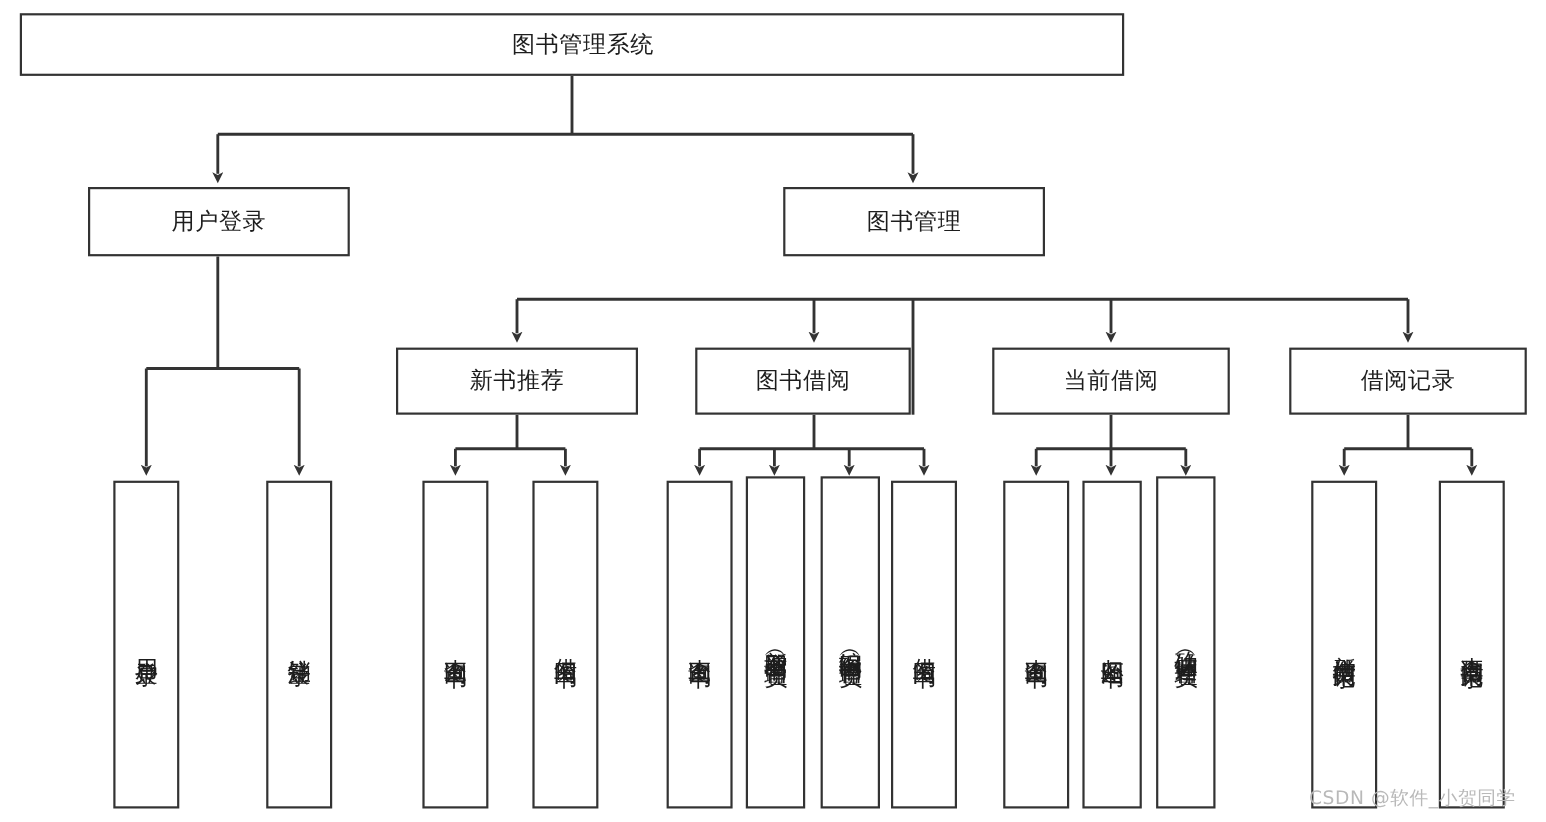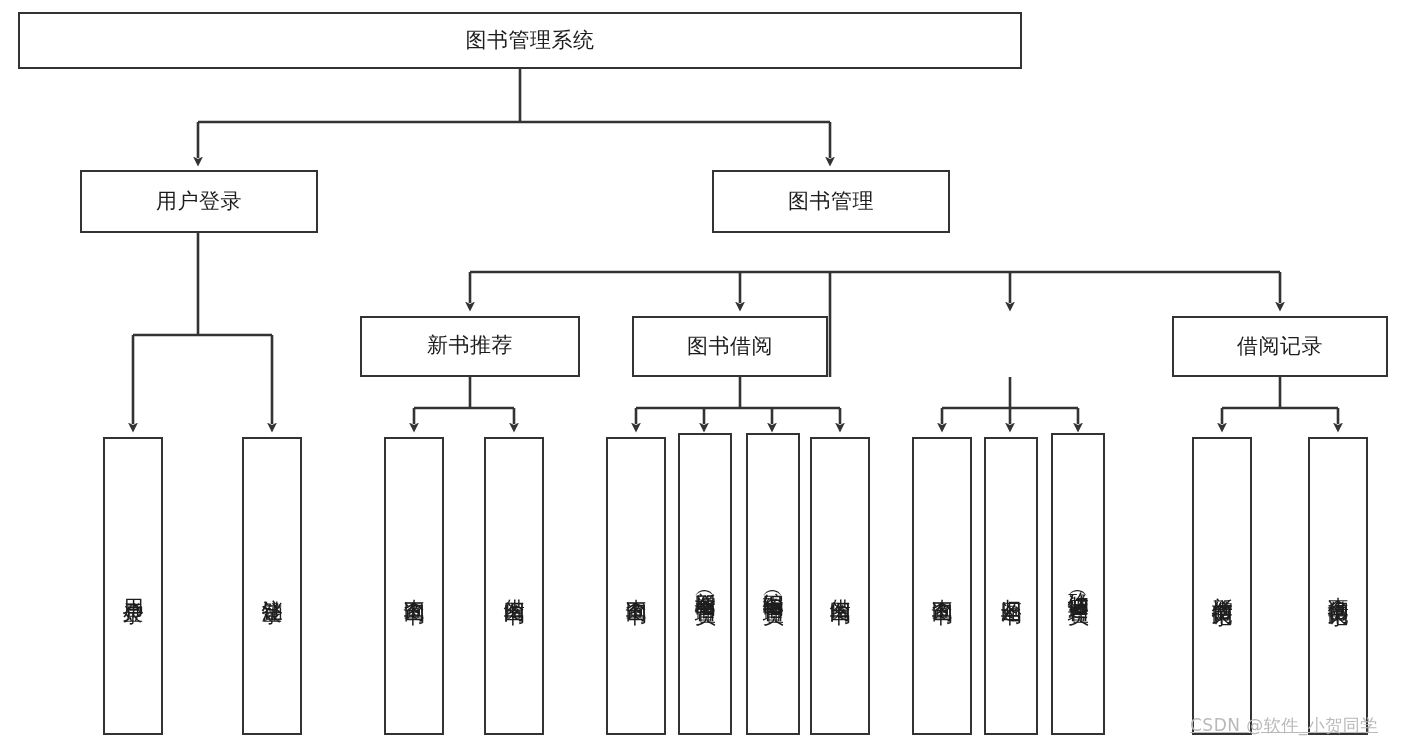--- a/index.html
+++ b/index.html
@@ -59,21 +59,20 @@
   .root {
     font-size: 22px;
   }
   .watermark {
     position: absolute;
     font-size: 17px;
     color: #b9b9b9;
     letter-spacing: 0.5px;
     white-space: nowrap;
     font-family: "DejaVu Sans", "Liberation Sans", sans-serif;
-    text-decoration: underline;
   }
 </style>
 </head>
 <body>
 
 <div id="canvas">
 
   <svg class="wires" viewBox="0 0 1405 747">
     <defs>
       <marker id="arrow" markerWidth="12" markerHeight="12" refX="1.5" refY="5" orient="auto" markerUnits="userSpaceOnUse">
@@ -129,25 +128,28 @@
     <span>图书管理系统</span>
   </div>
 
   <div class="node h" style="left:80px; top:170px; width:238px; height:63px;">
     <span>用户登录</span>
   </div>
   <div class="node h" style="left:712px; top:170px; width:238px; height:63px;">
     <span>图书管理</span>
   </div>
 
-  <div class="node h" style="left:360px; top:316px; width:220px; height:61px;font-family:Liberation Mono, monospace;">
+  <div class="node h" style="left:360px; top:316px; width:220px; height:61px;">
     <span>新书推荐</span>
   </div>
   <div class="node h" style="left:632px; top:316px; width:196px; height:61px;">
     <span>图书借阅</span>
+  </div>
+  <div class="node h" style="left:902px; top:316px; width:216px; height:61px;">
+    <span>当前借阅</span>
   </div>
   <div class="node h" style="left:1172px; top:316px; width:216px; height:61px;text-align:center;">
     <span>借阅记录</span>
   </div>
 
   <div class="node v" style="left:103px; top:437px; width:60px; height:298px;">
     <span>用户登录</span>
   </div>
   <div class="node v" style="left:242px; top:437px; width:60px; height:298px;">
     <span>注销登录</span>

